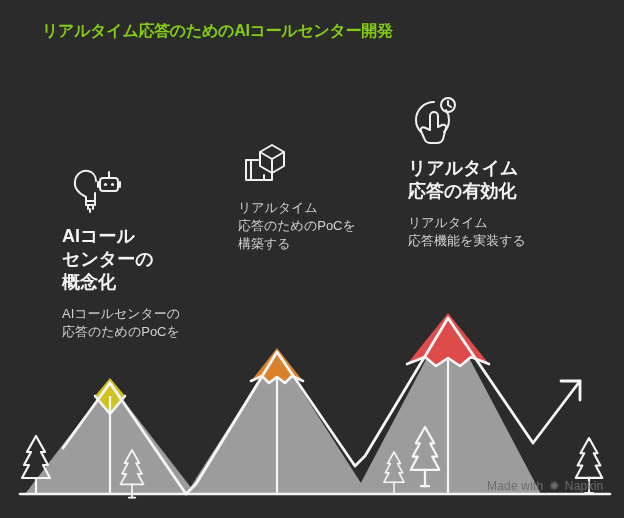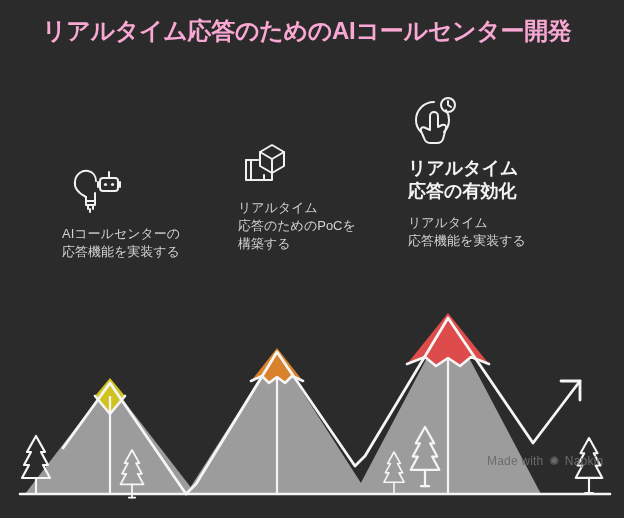--- a/index.html
+++ b/index.html
@@ -13,22 +13,22 @@
     height: 518px;
     background: #2b2b2b;
     overflow: hidden;
     font-family: "Liberation Sans", "DejaVu Sans", sans-serif;
   }
   #title {
     position: absolute;
     left: 42px;
     top: 14px;
     width: 560px;
-    color: #f9a8d4;
-    font-size: 24px;
+    color: #84cc16;
+    font-size: 16px;
     font-weight: bold;
     letter-spacing: -0.3px;
     line-height: 34px;
     white-space: nowrap;
   }
   .milestone {
     position: absolute;
   }
   .ms-icon {
     display: block;
@@ -54,21 +54,21 @@
   #m2 { left: 238px; top: 142px; width: 160px; }
   #m3 { left: 408px; top: 96px; width: 180px; }
   #scene {
     position: absolute;
     left: 0;
     top: 0;
   }
   #watermark {
     position: absolute;
     left: 487px;
-    top: 454px;
+    top: 479px;
     font-size: 12px;
     color: #6d6d6d;
     letter-spacing: 0.2px;
     white-space: nowrap;
   }
   #watermark .wm-spark {
     display: inline-block;
     margin: 0 2px;
   }
 </style>
@@ -149,22 +149,25 @@
       <path d="M24,33 L24,37 L33,37 L33,33"></path>
       <path d="M26,37 L26,41 M31,37 L31,41"></path>
       <path d="M28,41 L28,44"></path>
       <rect x="38" y="10" width="18" height="13" rx="3"></rect>
       <circle cx="43.5" cy="16.5" r="1.6" fill="#f0f0f0" stroke="none"></circle>
       <circle cx="50.5" cy="16.5" r="1.6" fill="#f0f0f0" stroke="none"></circle>
       <line x1="47" y1="10" x2="47" y2="4"></line>
       <line x1="36" y1="14" x2="36" y2="19"></line>
       <line x1="58" y1="14" x2="58" y2="19"></line>
     </svg>
+    <p class="ms-heading">AIコール
+センターの
+概念化</p>
     <p class="ms-body">AIコールセンターの
-応答機能を実装する</p>
+応答のためのPoCを</p>
   </div>
 
   <div class="milestone" id="m2">
     <svg class="ms-icon" width="56" height="48" viewBox="0 0 56 48" fill="none" stroke="#f0f0f0" stroke-width="2" stroke-linejoin="round" stroke-linecap="round">
       <path d="M34,3 L46,10 L46,24 L34,31 L22,24 L22,10 Z"></path>
       <path d="M22,10 L34,17 L46,10"></path>
       <path d="M34,17 L34,31"></path>
       <path d="M8,18 L8,38 L34,38 L34,27"></path>
       <path d="M13,18 L13,38"></path>
       <path d="M8,18 L20,18"></path>

